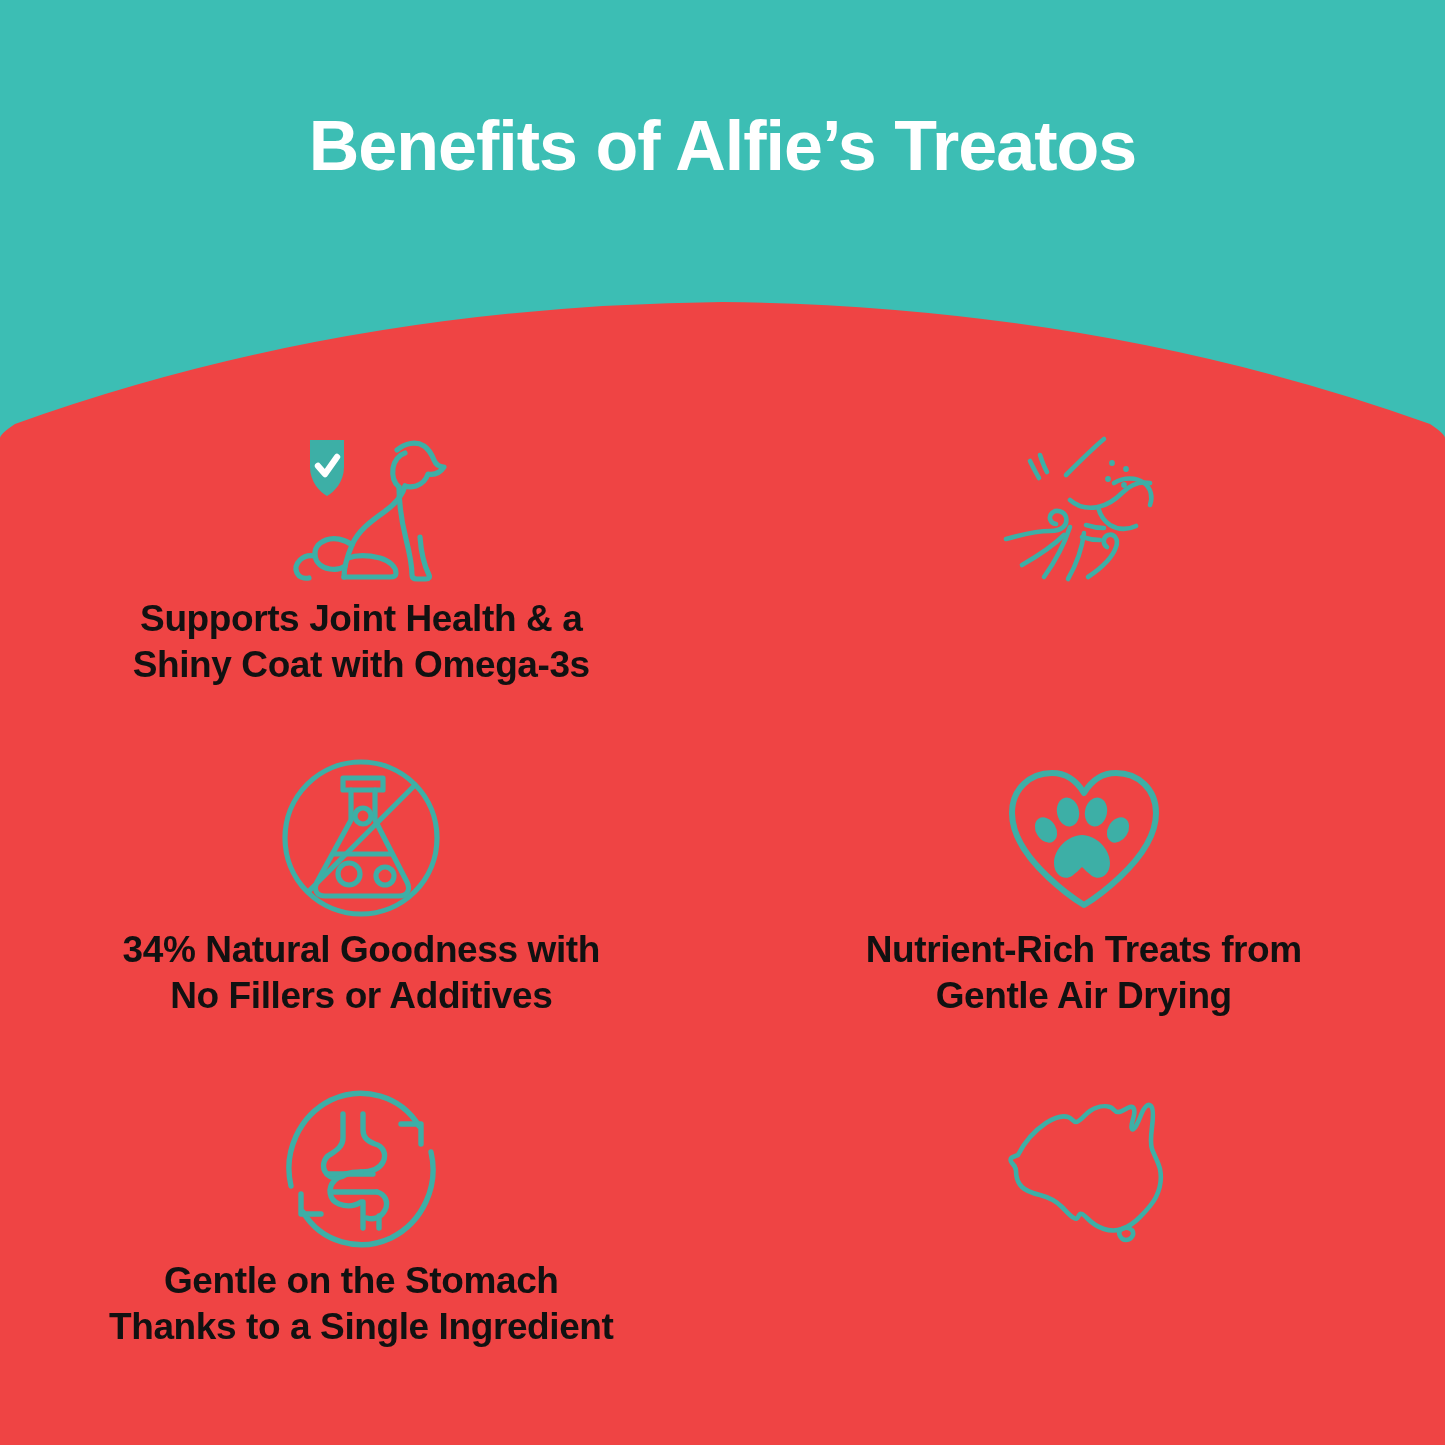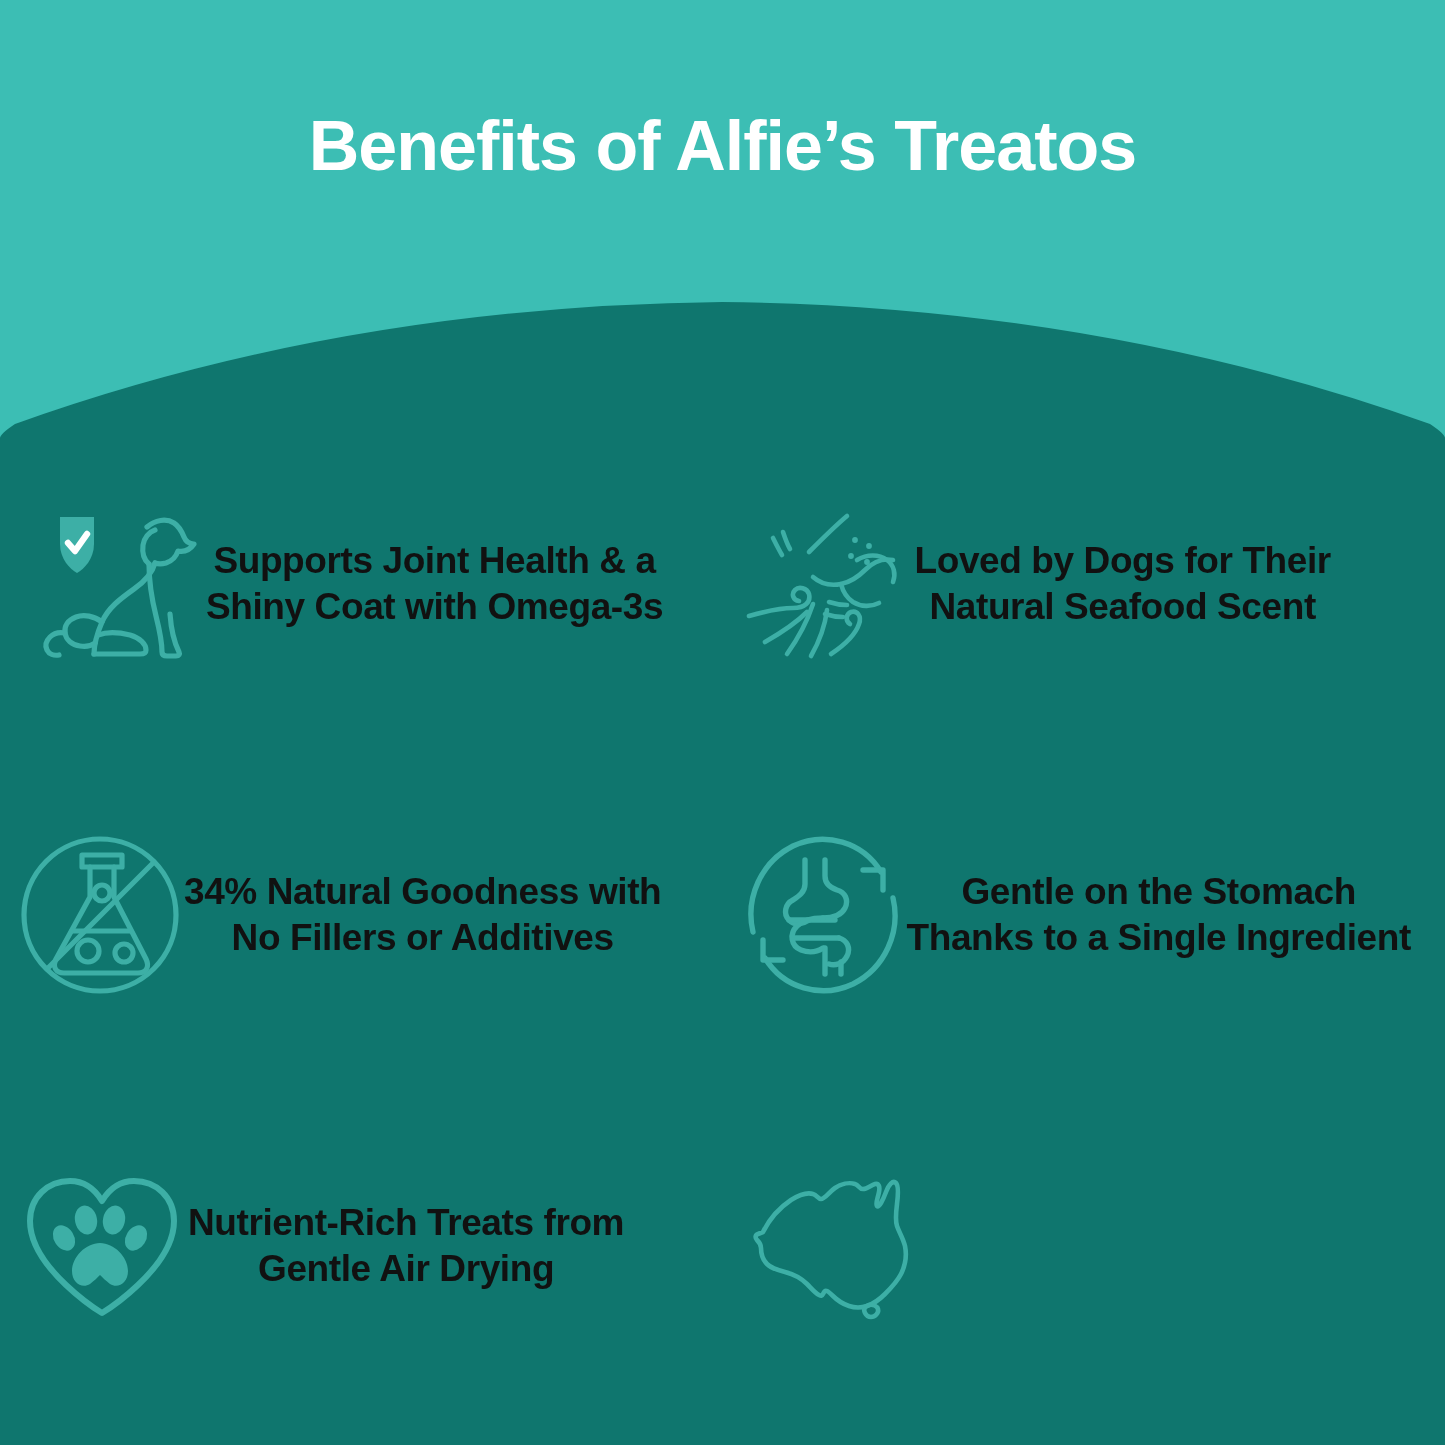--- a/index.html
+++ b/index.html
@@ -7,21 +7,21 @@
   body {
     background:#ffffff;
     font-family:"Liberation Sans", sans-serif;
     overflow:hidden;
     position:relative;
   }
   #page {
     position:relative;
     width:1445px;
     height:1445px;
-    background:#0f766e;
+    background:#ef4444;
     overflow:hidden;
   }
 
   
   .header {
     position:absolute;
     top:0; left:0;
     width:1445px;
     height:450px;
     overflow:hidden;
@@ -47,21 +47,21 @@
     top:418px;
     left:0;
     width:1445px;
     display:flex;
     flex-wrap:wrap;
   }
   .cell {
     width:50%;
     height:331px;
     display:flex;
-    flex-direction:row;
+    flex-direction:column;
     align-items:center;
     justify-content:flex-start;
     padding:0 16px;
   }
   .icon-wrap {
     height:178px;
     display:flex;
     align-items:center;
     justify-content:center;
   }
@@ -155,22 +155,20 @@
             <path d="M10 112 C24 108 40 104 54 104 C66 104 72 98 70 90
                      C68 84 60 82 56 86 C52 90 54 96 60 97"></path>
             <path d="M26 138 C40 130 56 120 68 108"></path>
             <path d="M48 150 C58 136 68 118 74 100"></path>
             <path d="M72 152 C80 138 86 122 88 106"></path>
             <path d="M92 150 C104 142 116 132 120 120
                      C123 112 118 106 112 108 C107 110 106 117 111 120"></path>
           </g>
         </svg>
       </div>
-      <div class="cell-caption">Loved by Dogs for Their
-Natural Seafood Scent</div>
     </div>
 
     <div class="cell">
       <div class="icon-wrap">
         <svg width="168" height="168" viewBox="0 0 168 168">
           <g fill="none" stroke="#3DAFA6" stroke-width="5.2" stroke-linecap="round" stroke-linejoin="round">
             <circle cx="84" cy="84" r="76"></circle>
 
             <path d="M66 24 L106 24 L106 36 L66 36 Z"></path>
 
@@ -182,49 +180,20 @@
             <circle cx="86" cy="62" r="8"></circle>
             <circle cx="72" cy="120" r="11"></circle>
             <circle cx="108" cy="122" r="9"></circle>
 
             <path d="M31 138 L138 31"></path>
           </g>
         </svg>
       </div>
       <div class="cell-caption">34% Natural Goodness with
 No Fillers or Additives</div>
-    </div>
-
-    <div class="cell">
-      <div class="icon-wrap">
-        <svg width="168" height="162" viewBox="0 0 168 162">
-          <g fill="none" stroke="#3DAFA6" stroke-width="5.4" stroke-linecap="round" stroke-linejoin="round">
-
-            <path d="M14 98 C6 64 22 28 54 12 C86 -3 124 8 142 38"></path>
-            <path d="M124 36 L144 36 L144 56"></path>
-            <path d="M154 64 C162 98 146 134 114 150 C82 165 44 154 26 124"></path>
-            <path d="M44 126 L24 126 L24 106"></path>
-
-            <path d="M66 26 L66 50 C66 58 60 62 54 66
-                     C46 70 44 80 50 86 C56 92 64 90 70 86"></path>
-            <path d="M86 26 L86 42 C86 50 92 54 98 56
-                     C106 58 110 66 106 74 C102 82 92 84 84 84"></path>
-            <path d="M50 86 L96 86"></path>
-            <path d="M56 104 L100 104"></path>
-            <path d="M84 84 C74 84 64 86 58 92 C50 100 52 112 62 116
-                     C70 119 78 118 84 114"></path>
-            <path d="M100 104 C108 106 112 114 108 122
-                     C104 130 96 132 90 130"></path>
-            <path d="M86 114 L86 140"></path>
-            <path d="M102 128 L102 140"></path>
-          </g>
-        </svg>
-      </div>
-      <div class="cell-caption">Gentle on the Stomach
-Thanks to a Single Ingredient</div>
     </div>
 
     <div class="cell">
       <div class="icon-wrap">
         <svg width="172" height="150" viewBox="0 0 172 150">
           <path d="M86 142 C86 142 14 98 14 50 C14 26 32 10 54 10
                    C70 10 80 20 86 30 C92 20 102 10 118 10
                    C140 10 158 26 158 50 C158 98 86 142 86 142 Z" fill="none" stroke="#3DAFA6" stroke-width="6" stroke-linejoin="round"></path>
           <g fill="#3DAFA6">
             <ellipse cx="70" cy="49" rx="11" ry="14.5" transform="rotate(-12 70 49)"></ellipse>
@@ -233,20 +202,49 @@
             <ellipse cx="120" cy="67" rx="10" ry="13.5" transform="rotate(32 120 67)"></ellipse>
             <path d="M84 72 C98 72 112 86 112 100
                      C112 112 102 118 94 113 C90 110 86 106 84 104
                      C82 106 78 110 74 113 C66 118 56 112 56 100
                      C56 86 70 72 84 72 Z"></path>
           </g>
         </svg>
       </div>
       <div class="cell-caption">Nutrient-Rich Treats from
 Gentle Air Drying</div>
+    </div>
+
+    <div class="cell">
+      <div class="icon-wrap">
+        <svg width="168" height="162" viewBox="0 0 168 162">
+          <g fill="none" stroke="#3DAFA6" stroke-width="5.4" stroke-linecap="round" stroke-linejoin="round">
+
+            <path d="M14 98 C6 64 22 28 54 12 C86 -3 124 8 142 38"></path>
+            <path d="M124 36 L144 36 L144 56"></path>
+            <path d="M154 64 C162 98 146 134 114 150 C82 165 44 154 26 124"></path>
+            <path d="M44 126 L24 126 L24 106"></path>
+
+            <path d="M66 26 L66 50 C66 58 60 62 54 66
+                     C46 70 44 80 50 86 C56 92 64 90 70 86"></path>
+            <path d="M86 26 L86 42 C86 50 92 54 98 56
+                     C106 58 110 66 106 74 C102 82 92 84 84 84"></path>
+            <path d="M50 86 L96 86"></path>
+            <path d="M56 104 L100 104"></path>
+            <path d="M84 84 C74 84 64 86 58 92 C50 100 52 112 62 116
+                     C70 119 78 118 84 114"></path>
+            <path d="M100 104 C108 106 112 114 108 122
+                     C104 130 96 132 90 130"></path>
+            <path d="M86 114 L86 140"></path>
+            <path d="M102 128 L102 140"></path>
+          </g>
+        </svg>
+      </div>
+      <div class="cell-caption">Gentle on the Stomach
+Thanks to a Single Ingredient</div>
     </div>
 
     <div class="cell">
       <div class="icon-wrap">
         <svg width="180" height="152" viewBox="0 0 180 152">
           <g fill="none" stroke="#3DAFA6" stroke-width="4.6" stroke-linecap="round" stroke-linejoin="round">
             <path d="M24 62 C30 50 40 38 52 30 C60 25 68 22 74 24
                      C78 25 79 29 82 29 C86 29 90 22 96 18
                      C102 14 110 12 116 14 C120 15 120 19 124 19
                      C128 19 132 15 136 14 C140 13 141 17 140 22

